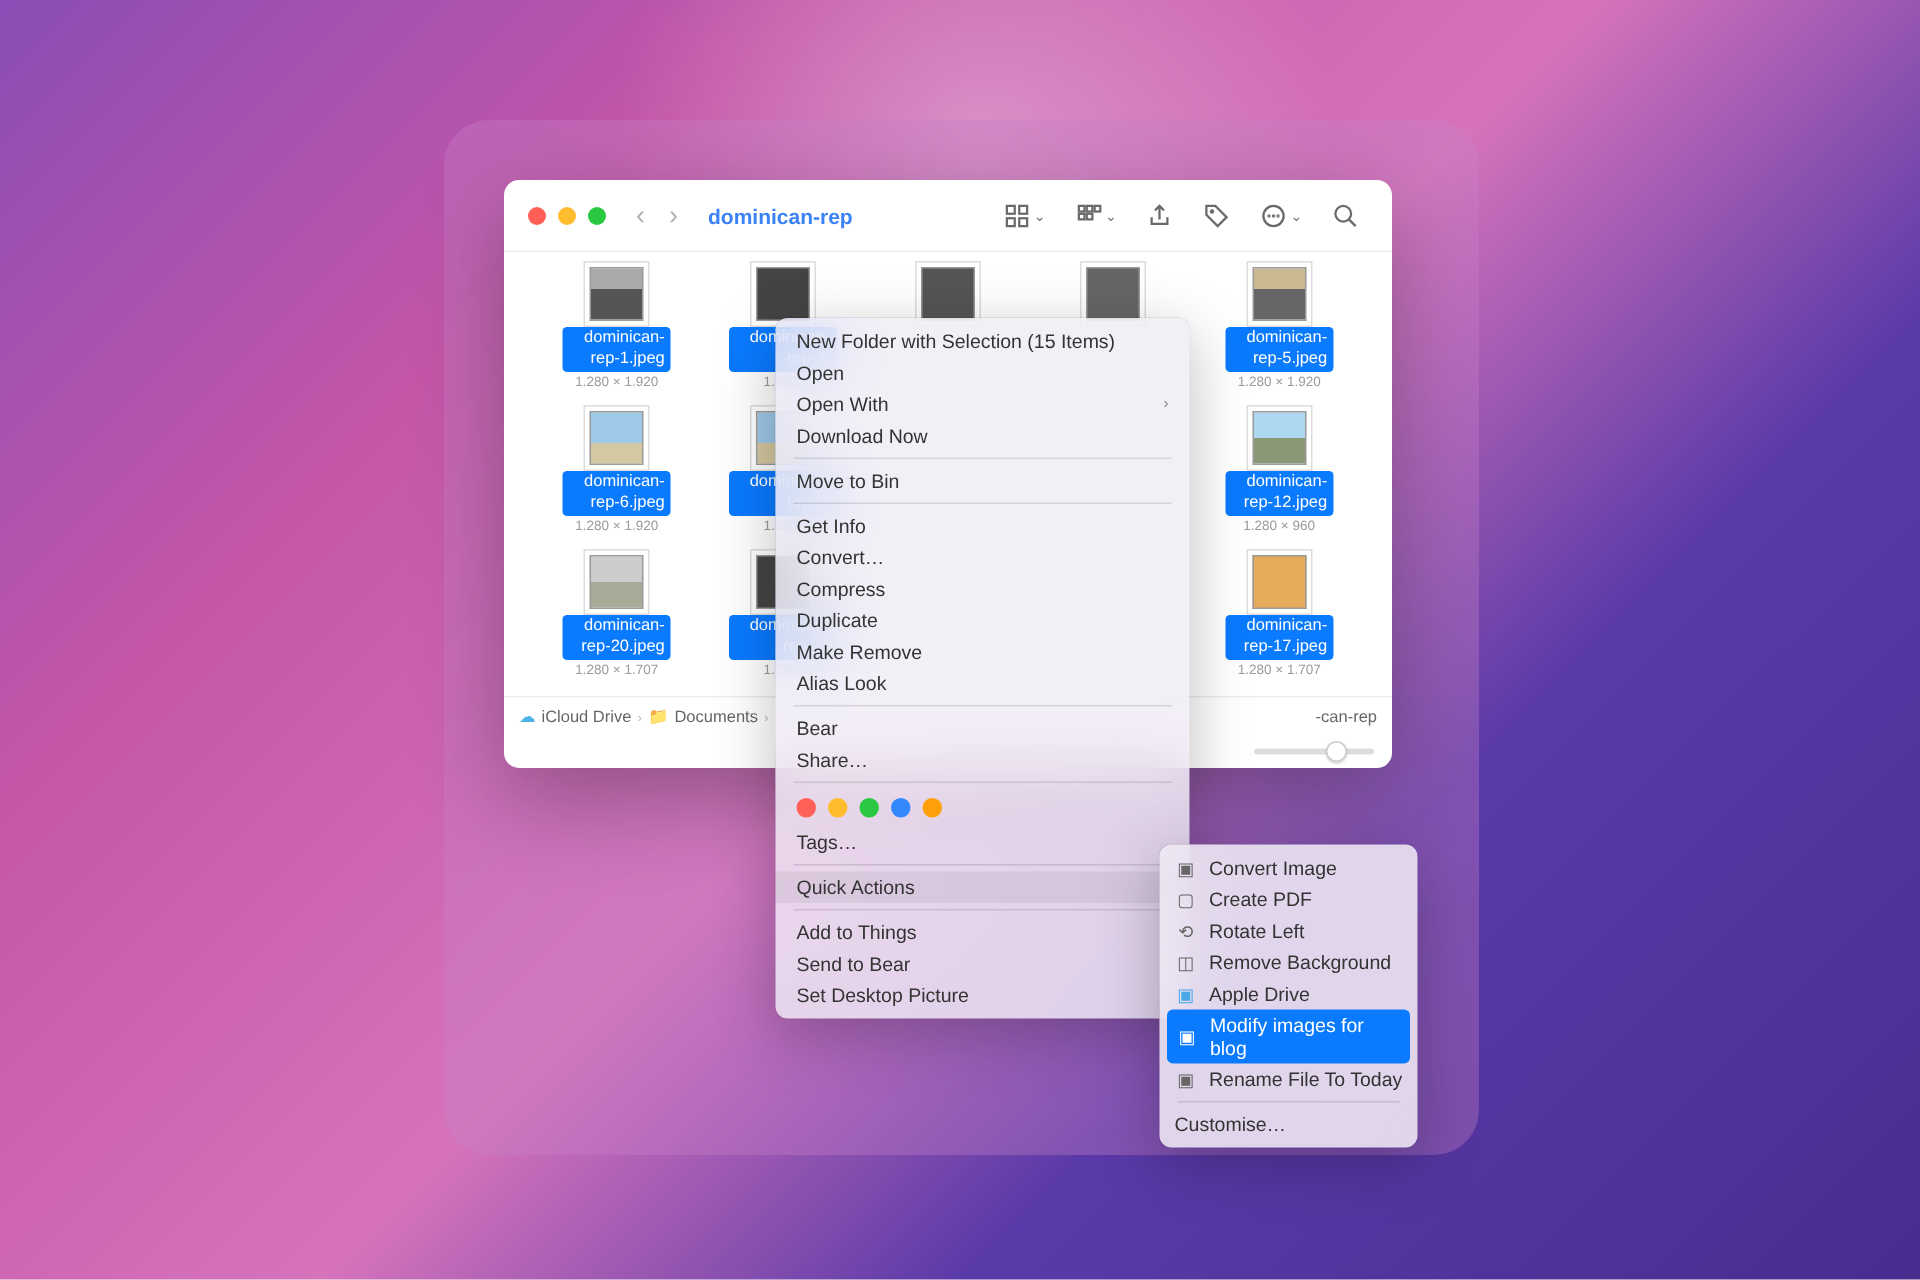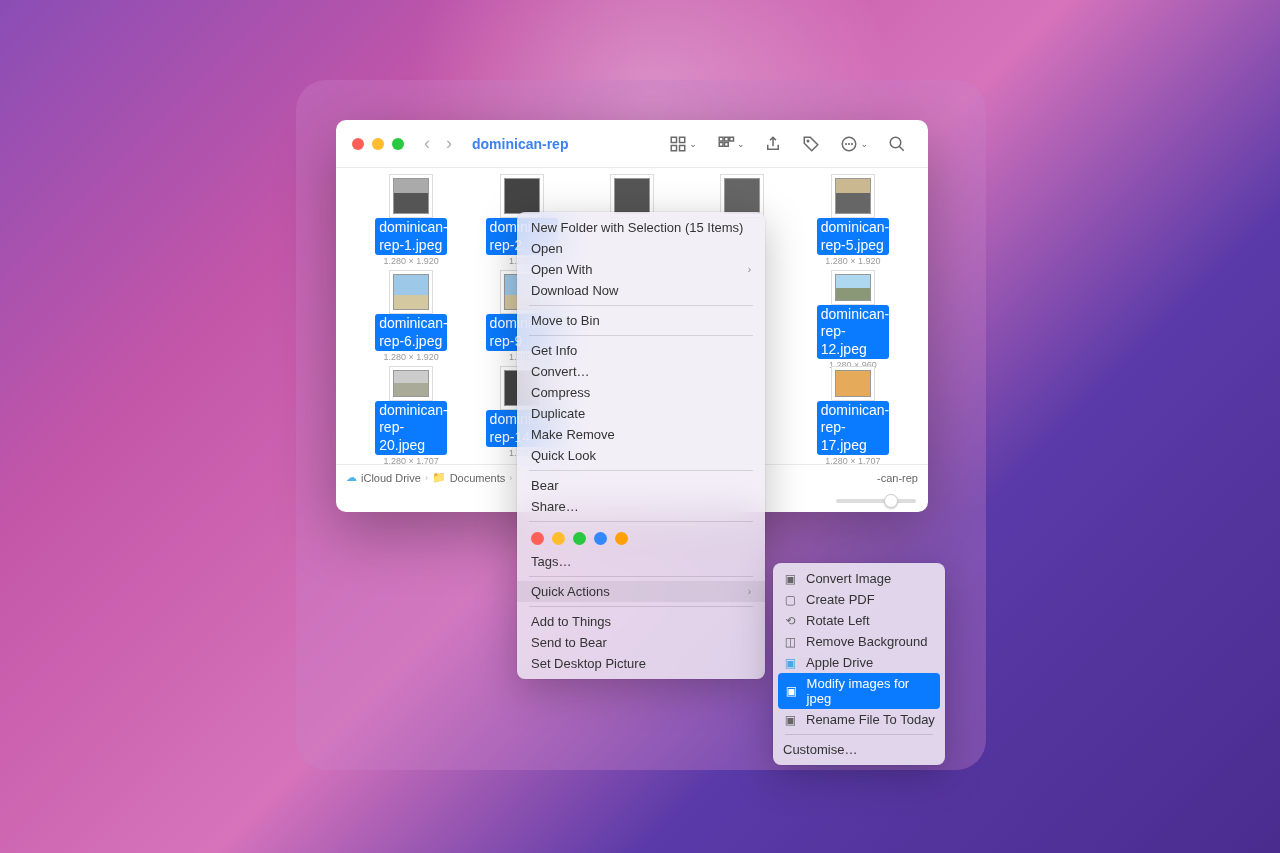--- a/index.html
+++ b/index.html
@@ -101,23 +101,23 @@
 .thumb.t6 { background: linear-gradient(#9ec8e8 60%, #d4c8a0 60%); }
 .thumb.t7 { background: linear-gradient(#aed8f0 50%, #8a9878 50%); }
 .thumb.t8 { background: linear-gradient(#ccc 50%, #aa9 50%); }
 .thumb.t9 { background: #e5ab5a; }
 
 .fname {
   background: #0a7aff;
   color: #fff;
   border-radius: 3px;
   padding: 1px 4px;
-  text-align: left;
+  text-align: right;
   line-height: 1.25;
-  font-size: 14px;
+  font-size: 11px;
   max-width: 72px;
 }
 .fdim { color: #9a9a9a; font-size: 9px; margin-top: 1px; }
 
 .pathbar {
   height: 26px;
   display: flex;
   align-items: center;
   padding: 0 10px;
   font-size: 11px;
@@ -136,21 +136,21 @@
   align-items: center;
   padding: 0 12px;
 }
 .zoom-slider { width: 80px; height: 4px; background: #ddd; border-radius: 2px; position: relative; }
 .zoom-slider .knob { position: absolute; right: 18px; top: -5px; width: 14px; height: 14px; border-radius: 50%; background: #fff; border: 1px solid #ccc; box-shadow: 0 1px 2px rgba(0,0,0,0.2); }
 
 .context-menu {
   position: absolute;
   left: 517px;
   top: 212px;
-  width: 248px;
+  width: 276px;
   background: rgba(240,235,245,0.82);
   backdrop-filter: blur(20px);
   border-radius: 8px;
   box-shadow: 0 10px 40px rgba(0,0,0,0.25), 0 0 0 0.5px rgba(0,0,0,0.1);
   padding: 5px 0;
   font-size: 13px;
   color: #333;
 }
 
 .menu-item {
@@ -361,21 +361,21 @@
   <div class="menu-item">
       <span>Compress</span>
     </div>
   <div class="menu-item">
       <span>Duplicate</span>
     </div>
   <div class="menu-item">
       <span>Make Remove</span>
     </div>
   <div class="menu-item">
-      <span>Quick Look</span>
+      <span>Alias Look</span>
     </div>
   <div class="menu-sep"></div>
   <div class="menu-item">
       <span>Bear</span>
     </div>
   <div class="menu-item">
       <span>Share…</span>
     </div>
   <div class="menu-sep"></div>
   <div class="tag-colors">
@@ -421,21 +421,21 @@
   <div class="menu-item">
       <span class="mi-icon">◫</span>
       <span>Remove Background</span>
     </div>
   <div class="menu-item">
       <span class="mi-icon" style="color:#4aa8e8">▣</span>
       <span>Apple Drive</span>
     </div>
   <div class="menu-item selected">
       <span class="mi-icon">▣</span>
-      <span>Modify images for jpeg</span>
+      <span>Modify images for blog</span>
     </div>
   <div class="menu-item">
       <span class="mi-icon">▣</span>
       <span>Rename File To Today</span>
     </div>
   <div class="menu-sep"></div>
   <div class="menu-item">
       <span>Customise…</span>
     </div>
 </div>

